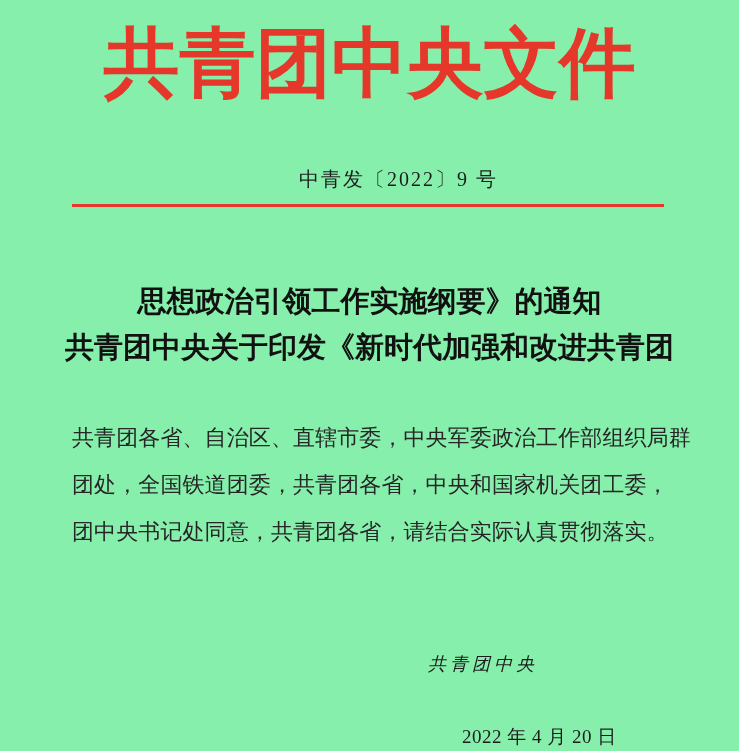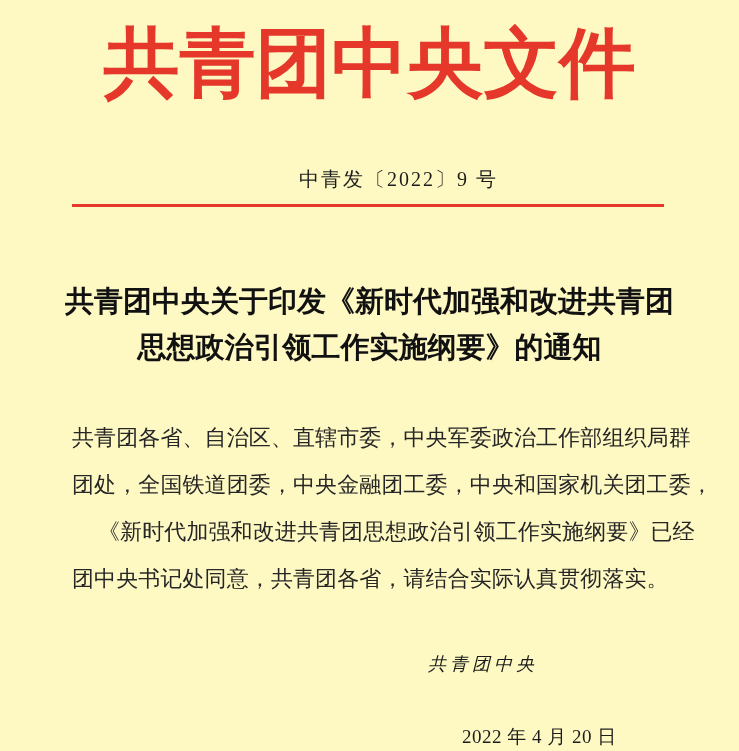--- a/index.html
+++ b/index.html
@@ -4,21 +4,21 @@
 <style>
   html, body {
     margin: 0;
     padding: 0;
     background: #ffffff;
   }
   .page {
     position: relative;
     width: 739px;
     height: 751px;
-    background: #fef9c3;
+    background: #86efac;
     overflow: hidden;
     font-family: "Liberation Serif", "DejaVu Serif", serif;
     color: #222222;
   }
   
   .masthead {
     position: absolute;
     top: 16px;
     left: 0;
     width: 100%;
@@ -113,28 +113,27 @@
 
 <div class="page">
 
   <div class="masthead">共青团中央文件</div>
 
   <div class="doc-number">中青发〔2022〕9 号</div>
 
   <div class="red-rule"></div>
 
   <div class="doc-title">
+    <div class="title-line">思想政治引领工作实施纲要》的通知</div>
     <div class="title-line">共青团中央关于印发《新时代加强和改进共青团</div>
-    <div class="title-line">思想政治引领工作实施纲要》的通知</div>
   </div>
 
   <div class="body-block">
     <div class="body-line">共青团各省、自治区、直辖市委，中央军委政治工作部组织局群</div>
-    <div class="body-line">团处，全国铁道团委，中央金融团工委，中央和国家机关团工委，</div>
-    <div class="body-line indented">《新时代加强和改进共青团思想政治引领工作实施纲要》已经</div>
+    <div class="body-line">团处，全国铁道团委，共青团各省，中央和国家机关团工委，</div>
     <div class="body-line">团中央书记处同意，共青团各省，请结合实际认真贯彻落实。</div>
   </div>
 
   <div class="signature-org">共青团中央</div>
 
   <div class="signature-date">2022 年 4 月 20 日</div>
 
 </div>
 
 </body></html>

